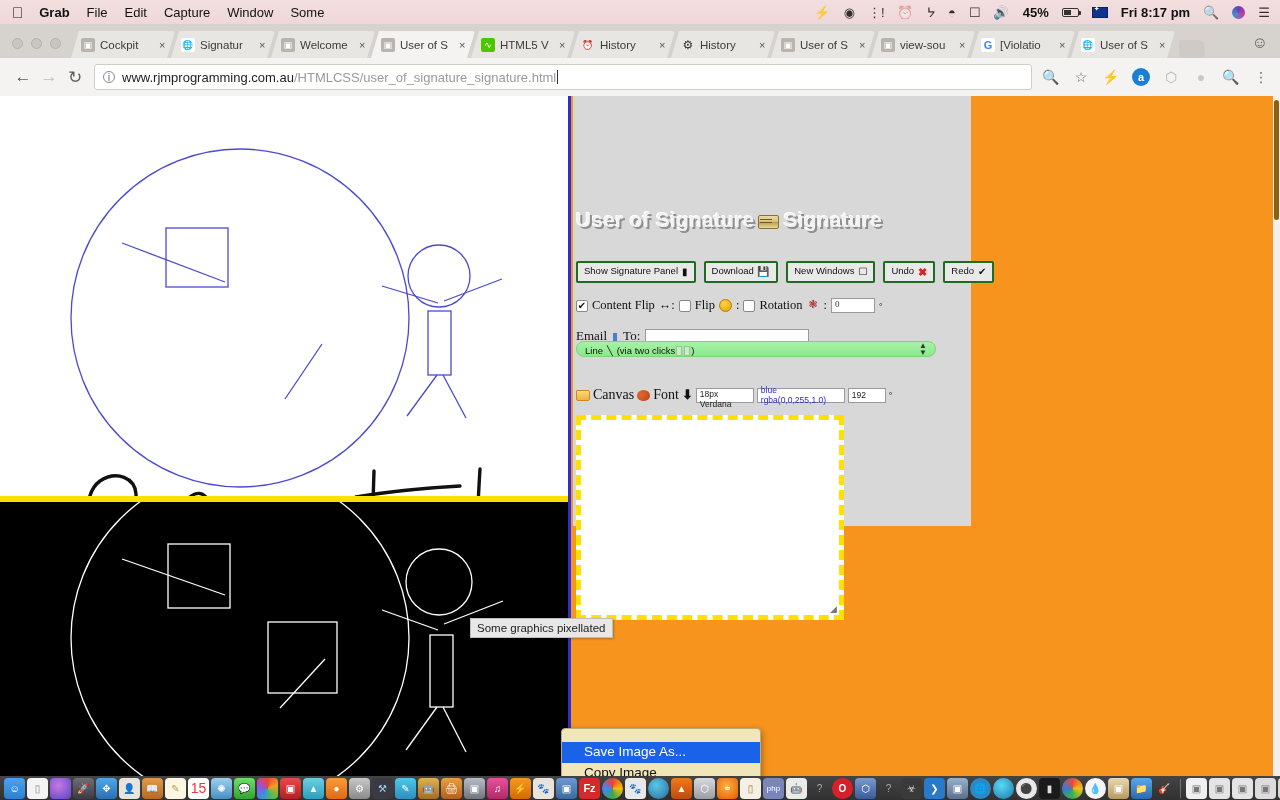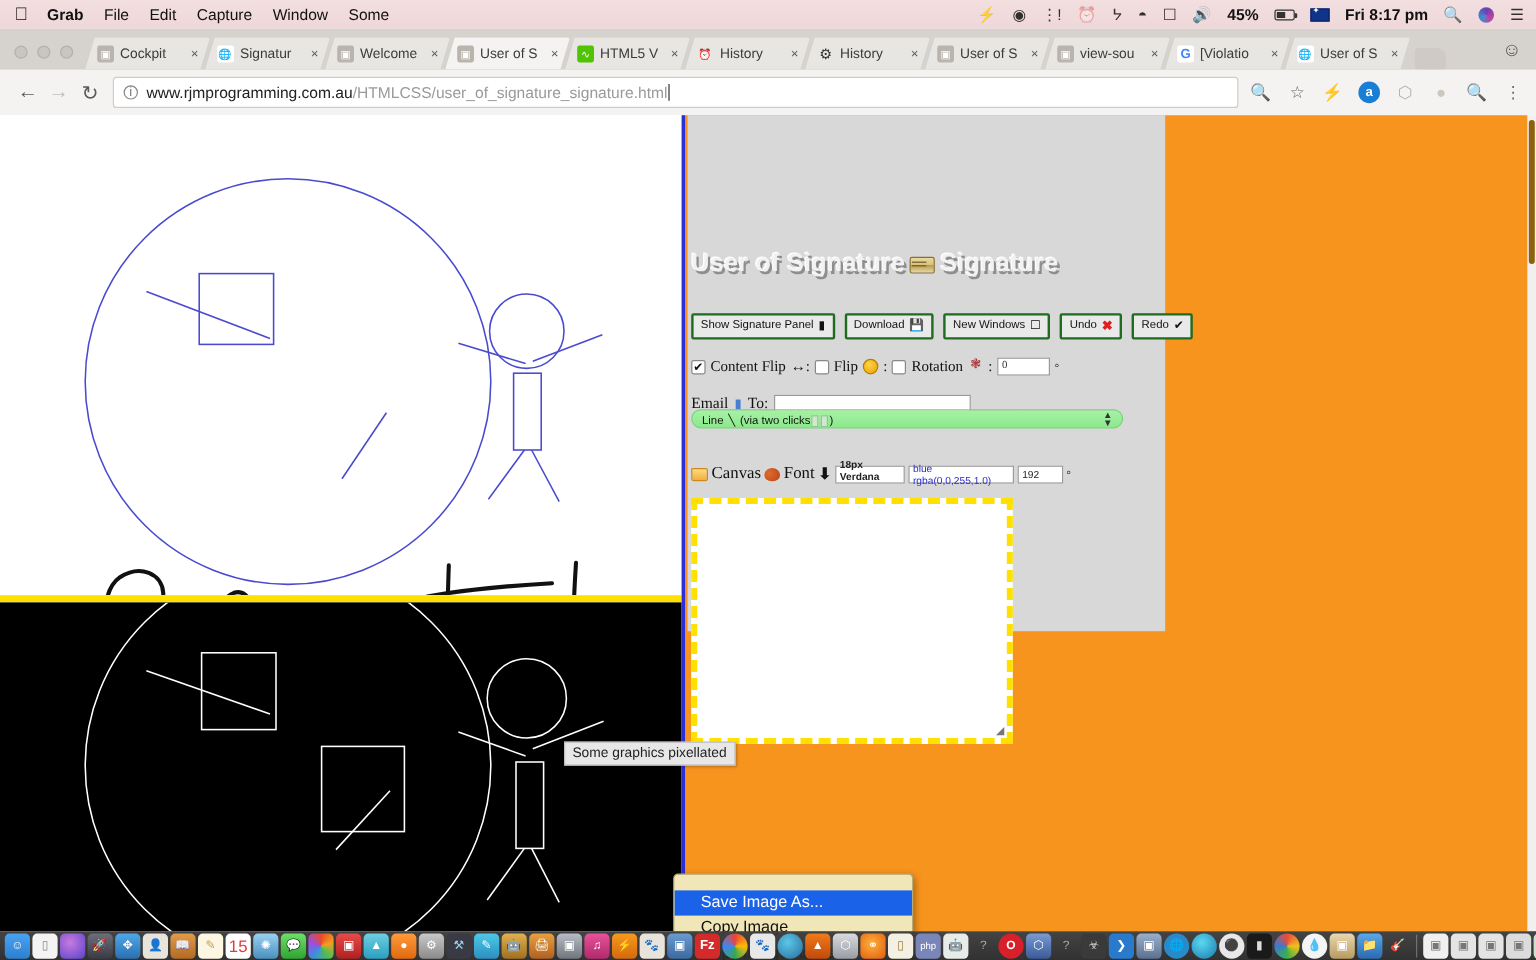--- a/index.html
+++ b/index.html
@@ -142,21 +142,21 @@
     font-size: 9.5px; color: #111;
   }
   .selwrap .arrows { margin-left:auto; font-size: 8px; color:#333; line-height:.8; text-align:center; }
   .swatchsm{display:inline-block;width:6px;height:10px;background:#cfe8cf;border:1px solid #8fc78f;vertical-align:-1px;margin:0 1px;}
 
   .canvasrow { position:absolute; left:576px; top:291px; display:flex; align-items:center; gap:3px;
     font-family:"Liberation Serif", serif; font-size:14px; color:#111; }
   .folderic{display:inline-block;width:14px;height:11px;background:linear-gradient(180deg,#ffd980,#f0b03c);border:1px solid #c98a20;border-radius:1px 2px 2px 2px;}
   .paletteic{display:inline-block;width:13px;height:11px;border-radius:50% 50% 45% 45%;background:radial-gradient(circle at 30% 40%,#e06a2b,#b8441a);}
   .downarrow{color:#111;font-size:13px;font-weight:bold;}
-  .fontin { width:58px;height:15px;border:1px solid #9a9a9a;background:#fff;font-size:8.5px;color:#222;display:flex;align-items:flex-end;padding:0 3px;font-family:"Liberation Sans",sans-serif;font-weight:bold;}
+  .fontin { width:58px;height:15px;border:1px solid #9a9a9a;background:#fff;font-size:8.5px;color:#222;display:flex;align-items:flex-start;padding:0 3px;font-family:"Liberation Sans",sans-serif;}
   .colorin { width:88px;height:15px;border:1px solid #9a9a9a;background:#fff;font-size:8.5px;color:#2a2ad0;display:flex;align-items:center;padding:0 3px;font-family:"Liberation Sans",sans-serif;}
   .rotin { width:38px;height:15px;border:1px solid #9a9a9a;background:#fff;font-size:8.5px;color:#222;display:flex;align-items:center;padding:0 3px;font-family:"Liberation Sans",sans-serif;}
   .degsym{font-size:9px;vertical-align:super;}
 
   .sigbox {
     position:absolute; left:576px; top:319px; width: 268px; height: 205px;
     background:#fff; border: 5px dashed #ffe000;
   }
   .sigbox .rsz { position:absolute; right:2px; bottom:1px; font-size:9px; color:#777; transform: rotate(0deg); }
 

